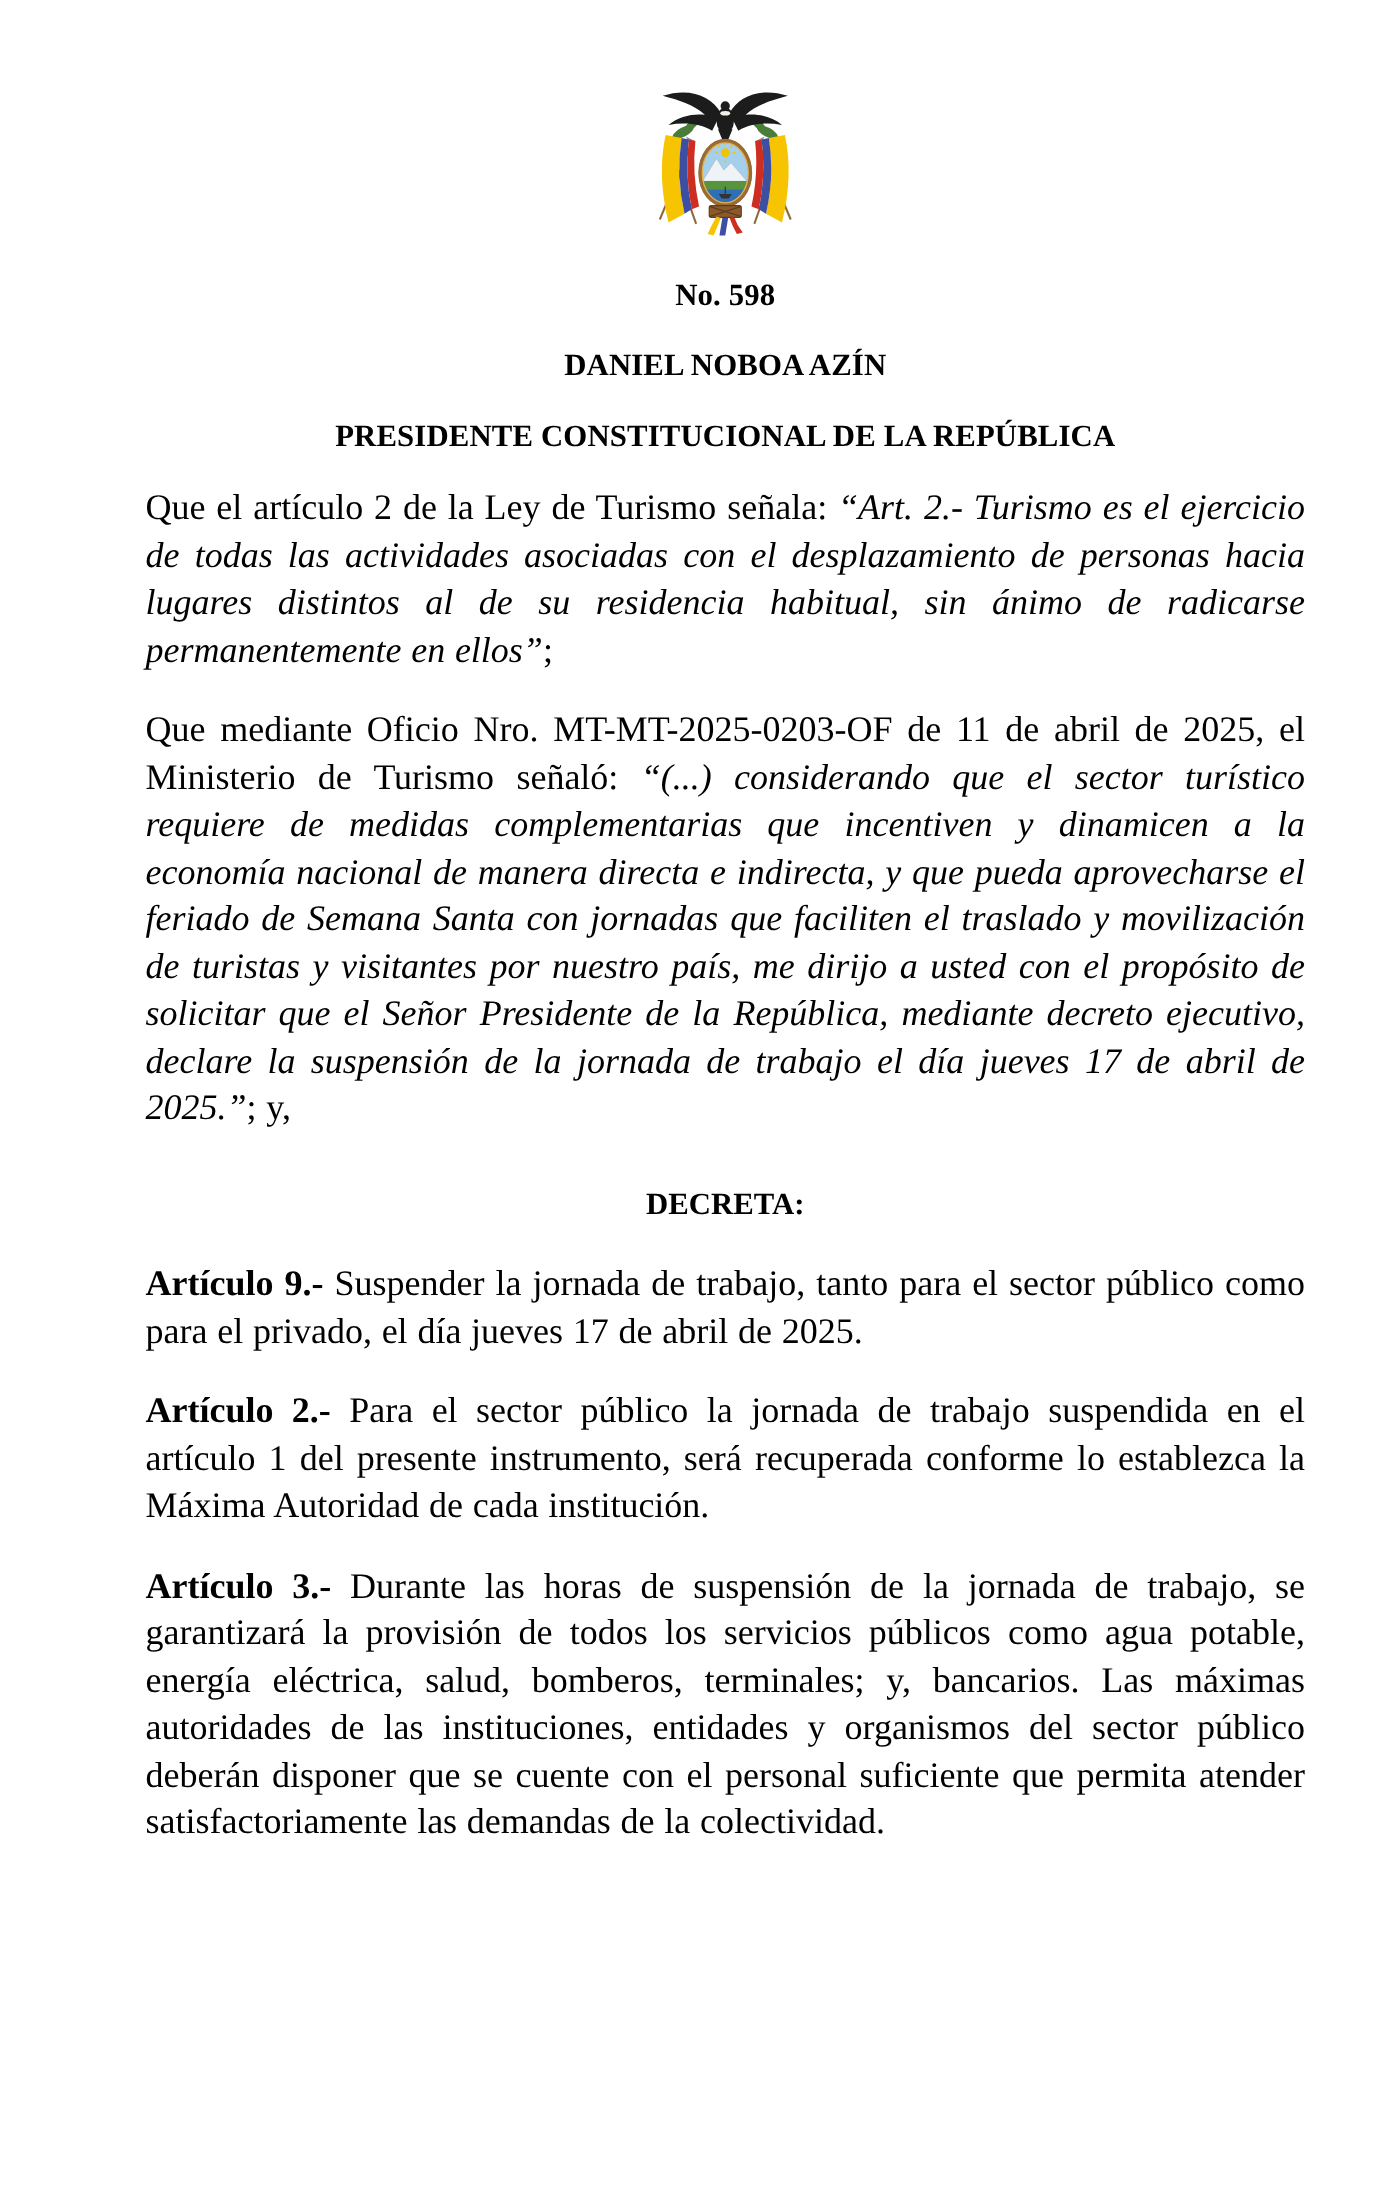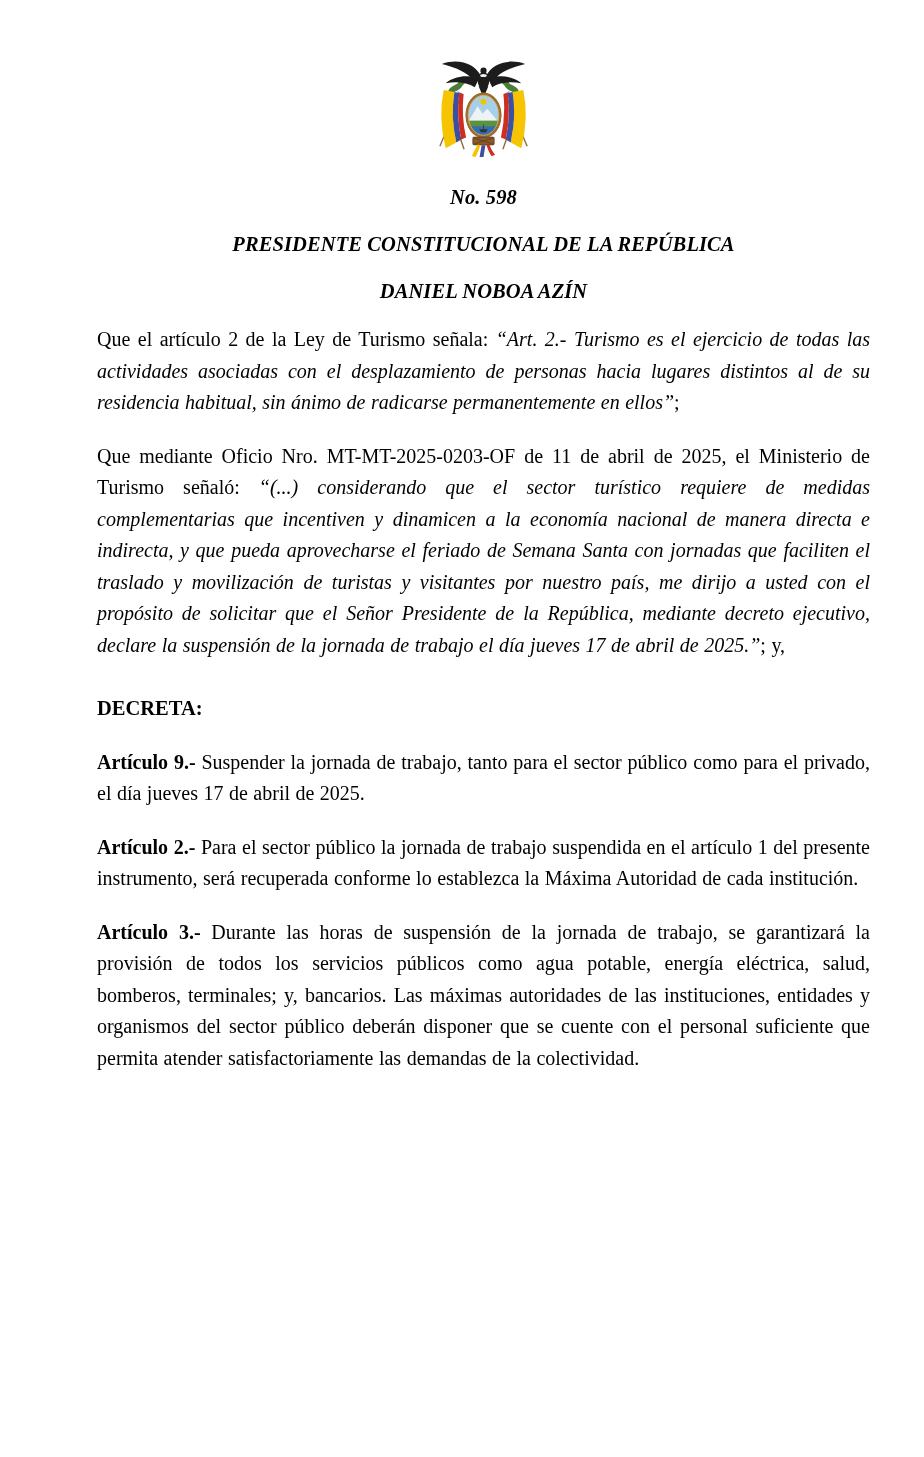--- a/index.html
+++ b/index.html
@@ -28,32 +28,32 @@
     margin: 0 auto;
   }
   .emblem-wrap svg { display: block; }
   .hline {
     text-align: center;
     font-weight: bold;
     font-size: 20.5px;
     line-height: 22px;
     margin-top: 25px;
     letter-spacing: 0.1px;
-    font-style: italic;
   }
   .hline.first { margin-top: 24px; }
   #paragraphs { margin-top: 8px; }
   .para {
-    font-size: 20px;
+    font-size: 24px;
     line-height: 31.5px;
     text-align: justify;
     margin: 22px 0 0 0;
     word-spacing: 0.5px;
   }
   .para.center {
+    text-align: center;
     font-size: 20.5px;
     margin: 32px 0 10px 0;
   }
   .it { font-style: italic; }
   .bd { font-weight: bold; }
 </style>
 </head>
 <body>
 
 <div class="page">
@@ -135,22 +135,22 @@
         </g>
         <g>
           <path d="M44 92 Q40 99 38 104 L42 105 Q45 98 47 93 Z" fill="#f6c400"></path>
           <path d="M48 93 Q47 99 46 105 L50 105 Q51 99 52 93 Z" fill="#3c4fa2"></path>
           <path d="M53 93 Q55 99 58 104 L62 103 Q58 98 56 92 Z" fill="#ce2e21"></path>
         </g>
       </svg>
     </div>
 
     <div class="hline first">No. 598</div>
+    <div class="hline">DANIEL NOBOA AZÍN</div>
     <div class="hline">PRESIDENTE CONSTITUCIONAL DE LA REPÚBLICA</div>
-    <div class="hline">DANIEL NOBOA AZÍN</div>
 
     <div id="paragraphs">
         <p class="para"><span>Que el artículo 2 de la Ley de Turismo señala: </span><span class="it">“Art. 2.- Turismo es el ejercicio de todas las actividades asociadas con el desplazamiento de personas hacia lugares distintos al de su residencia habitual, sin ánimo de radicarse permanentemente en ellos”</span><span>;</span></p>
         <p class="para"><span>Que mediante Oficio Nro. MT-MT-2025-0203-OF de 11 de abril de 2025, el Ministerio de Turismo señaló: </span><span class="it">“(...) considerando que el sector turístico requiere de medidas complementarias que incentiven y dinamicen a la economía nacional de manera directa e indirecta, y que pueda aprovecharse el feriado de Semana Santa con jornadas que faciliten el traslado y movilización de turistas y visitantes por nuestro país, me dirijo a usted con el propósito de solicitar que el Señor Presidente de la República, mediante decreto ejecutivo, declare la suspensión de la jornada de trabajo el día jueves 17 de abril de 2025.”</span><span>; y,</span></p>
         <p class="para center"><span class="bd">DECRETA:</span></p>
         <p class="para"><span class="bd">Artículo 9.- </span><span>Suspender la jornada de trabajo, tanto para el sector público como para el privado, el día jueves 17 de abril de 2025.</span></p>
         <p class="para"><span class="bd">Artículo 2.- </span><span>Para el sector público la jornada de trabajo suspendida en el artículo 1 del presente instrumento, será recuperada conforme lo establezca la Máxima Autoridad de cada institución.</span></p>
         <p class="para"><span class="bd">Artículo 3.- </span><span>Durante las horas de suspensión de la jornada de trabajo, se garantizará la provisión de todos los servicios públicos como agua potable, energía eléctrica, salud, bomberos, terminales; y, bancarios. Las máximas autoridades de las instituciones, entidades y organismos del sector público deberán disponer que se cuente con el personal suficiente que permita atender satisfactoriamente las demandas de la colectividad.</span></p>
       </div>
 

